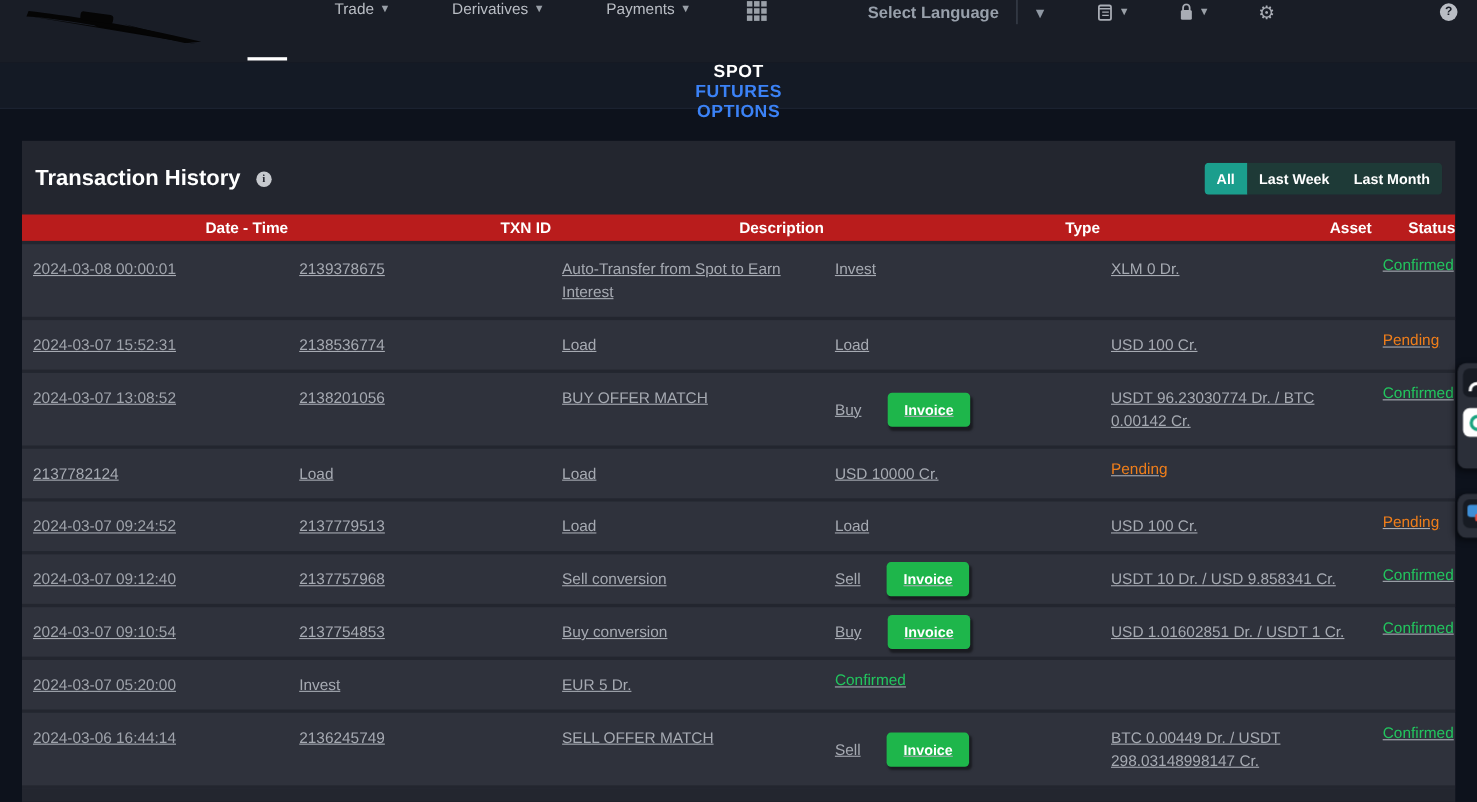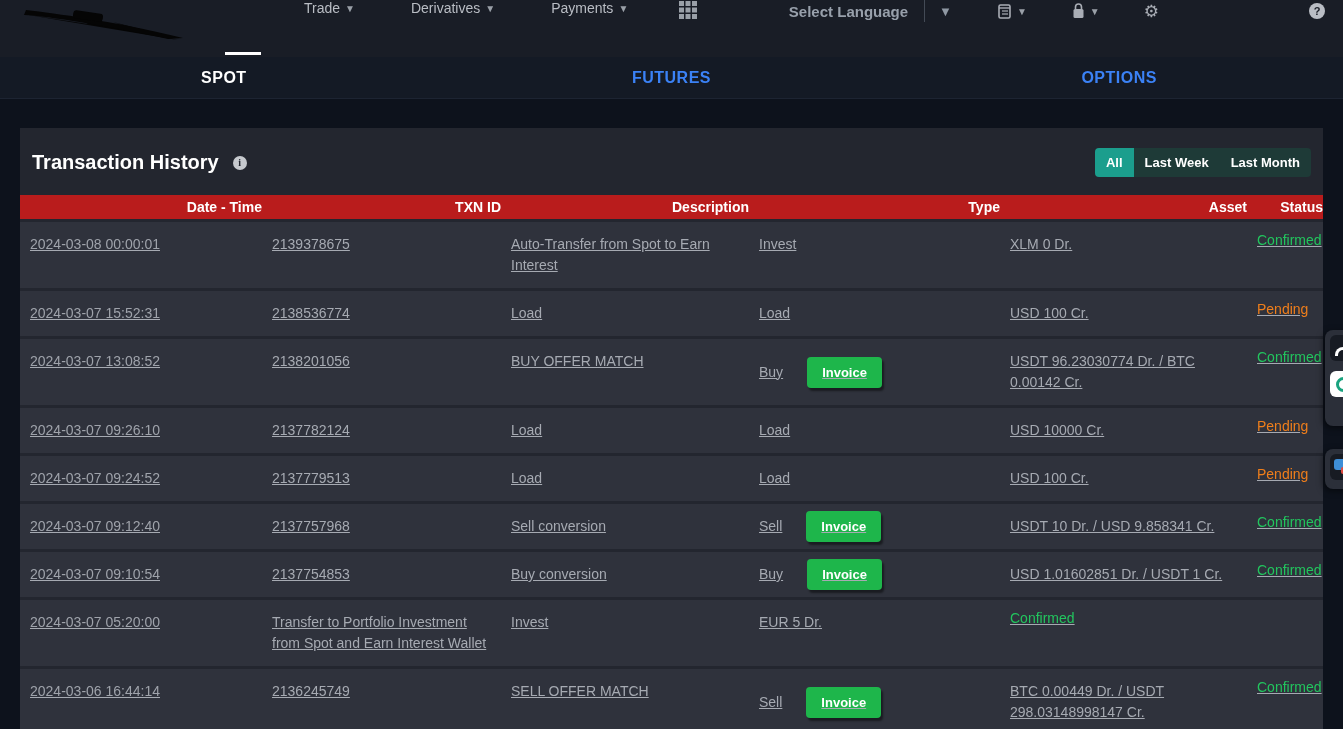--- a/index.html
+++ b/index.html
@@ -32,21 +32,21 @@
   .nav-icon { color:#a9adb5; margin-left:44px; display:flex; align-items:center; gap:4px; cursor:pointer; }
   .gear { font-size:17px; color:#a9adb5; }
   .help-circle {
     width:16px; height:16px; border-radius:50%; background:#b9bdc4; color:#191d26;
     font-size:11px; font-weight:bold; display:flex; align-items:center; justify-content:center;
     margin-left:150px; cursor:pointer;
   }
 
   
   .market-tabs {
-    height:42px; background:#141a25; display:grid; grid-template-columns:1fr 1fr 1fr;
+    height:42px; background:#141a25; display:grid; grid-template-columns:1fr;
     align-items:center; border-bottom:1px solid #1d2432;
   }
   .market-tab { text-align:center; font-size:16px; font-weight:bold; letter-spacing:.5px; color:#3b82f6; cursor:pointer; }
   .market-tab.active { color:#ffffff; }
 
   
   .panel {
     position:absolute; left:20px; right:20px; top:128px; bottom:0;
     background:#23262f; overflow:hidden;
   }
@@ -236,21 +236,20 @@
     <div class="td">2138201056</div>
     <div class="td">BUY OFFER MATCH</div>
     <div class="td type-cell">
       <span>Buy</span>
       <button class="invoice-btn">Invoice</button>
     </div>
     <div class="td">USDT 96.23030774 Dr. / BTC 0.00142 Cr.</div>
     <div class="td status-cell confirmed">Confirmed</div>
   </div>
         <div class="trow">
-    <div class="td date">2024-03-07 09:26:10</div>
     <div class="td">2137782124</div>
     <div class="td">Load</div>
     <div class="td type-cell no-btn">
       <span>Load</span>
 
     </div>
     <div class="td">USD 10000 Cr.</div>
     <div class="td status-cell pending">Pending</div>
   </div>
         <div class="trow">
@@ -281,21 +280,20 @@
     <div class="td">Buy conversion</div>
     <div class="td type-cell">
       <span>Buy</span>
       <button class="invoice-btn">Invoice</button>
     </div>
     <div class="td">USD 1.01602851 Dr. / USDT 1 Cr.</div>
     <div class="td status-cell confirmed">Confirmed</div>
   </div>
         <div class="trow">
     <div class="td date">2024-03-07 05:20:00</div>
-    <div class="td">Transfer to Portfolio Investment from Spot and Earn Interest Wallet</div>
     <div class="td type-cell no-btn">
       <span>Invest</span>
 
     </div>
     <div class="td">EUR 5 Dr.</div>
     <div class="td status-cell confirmed">Confirmed</div>
   </div>
         <div class="trow">
     <div class="td date">2024-03-06 16:44:14</div>
     <div class="td">2136245749</div>

